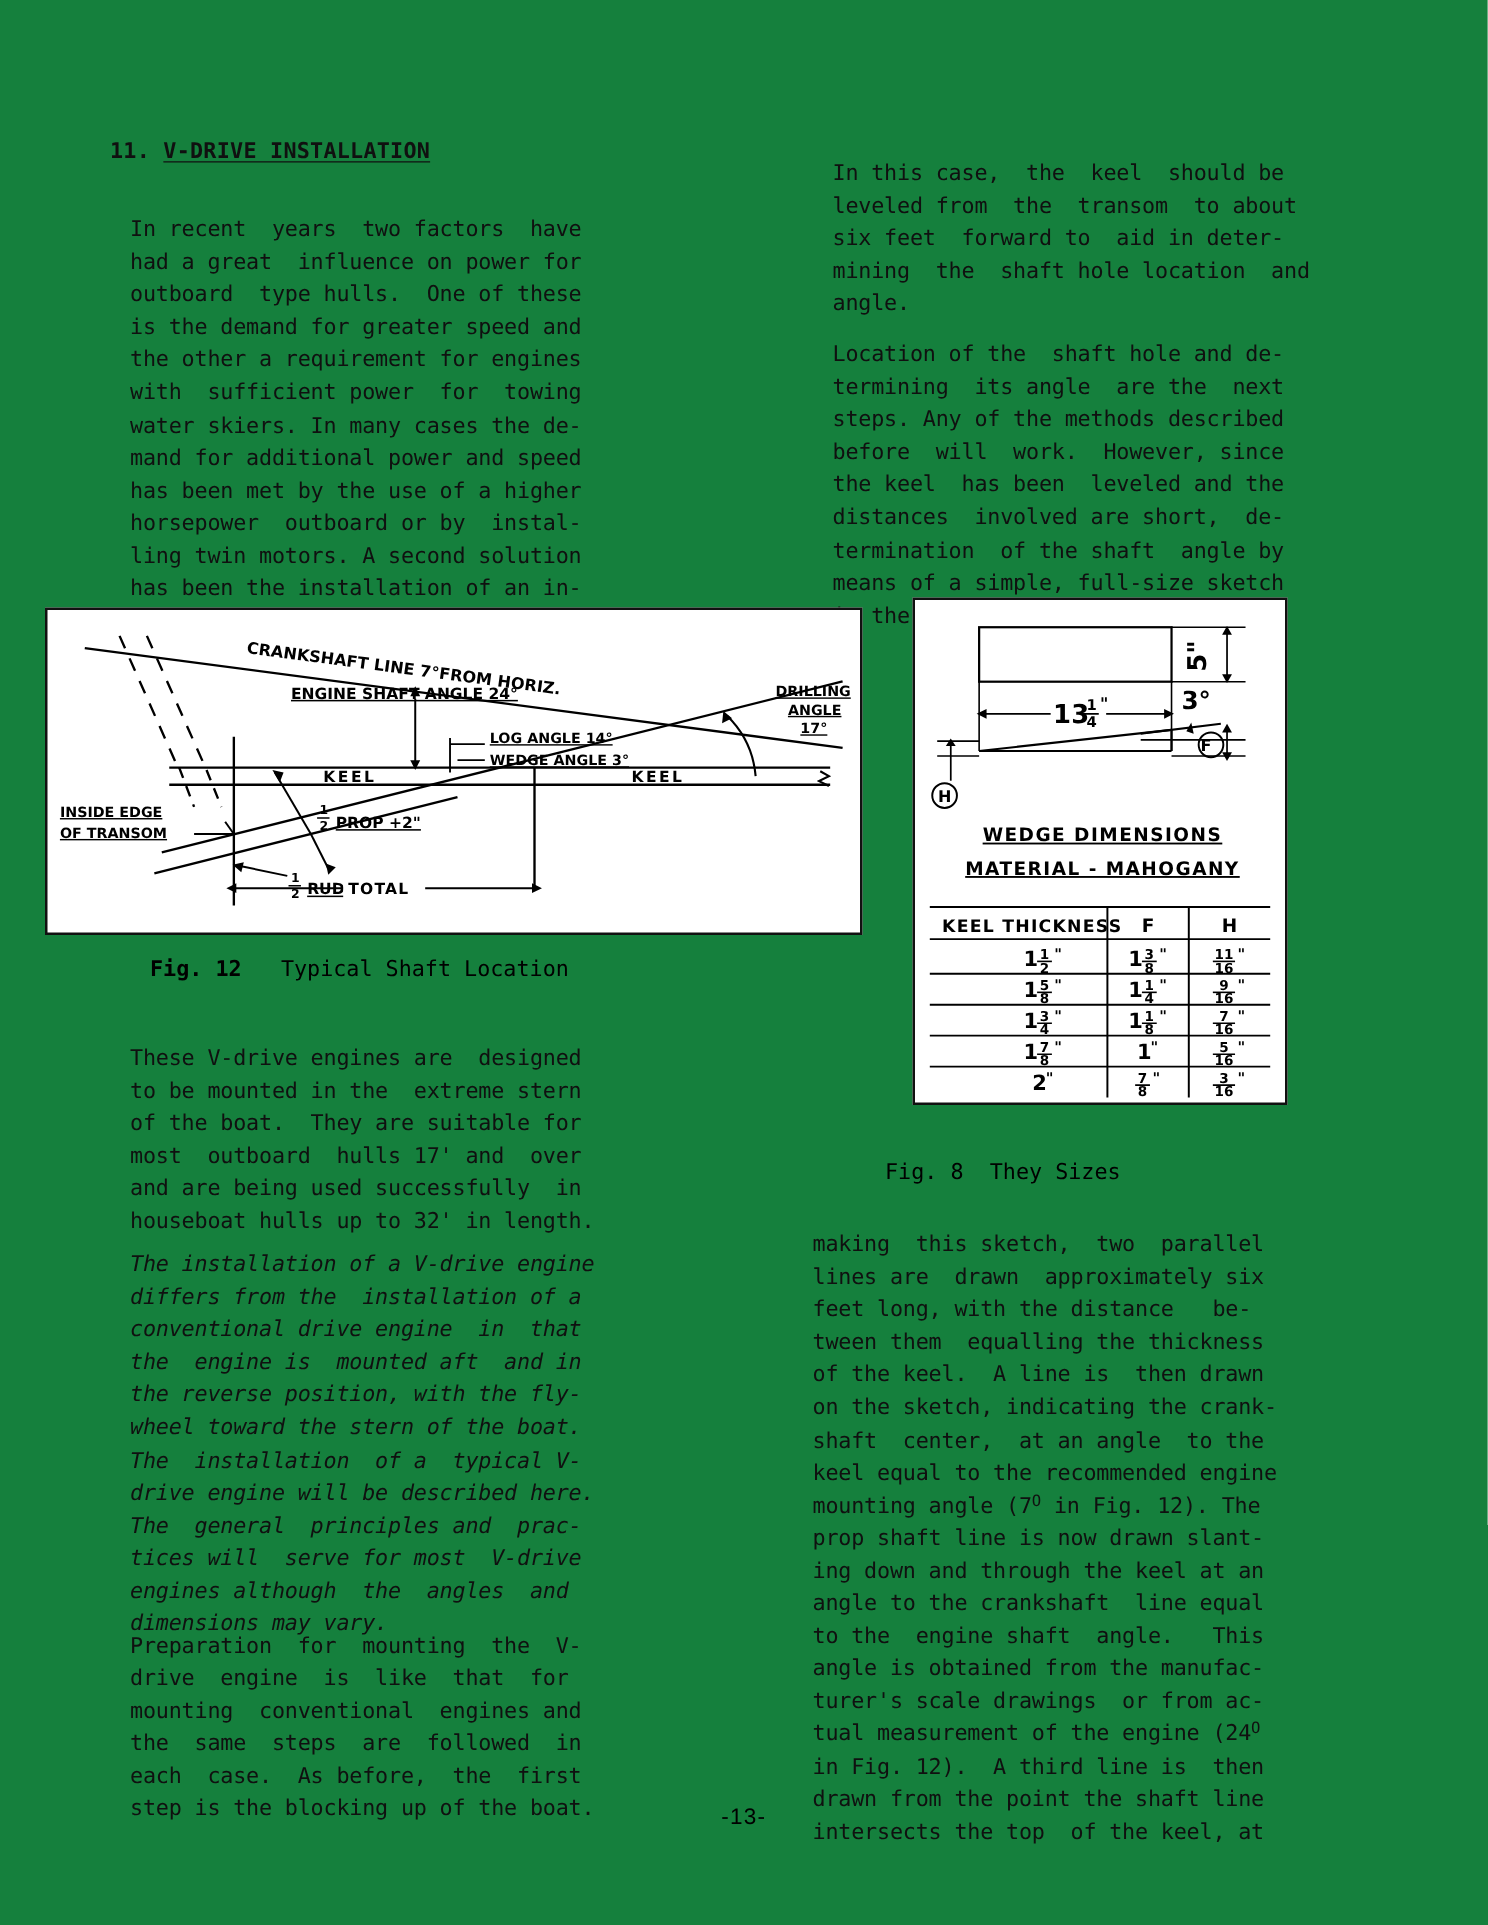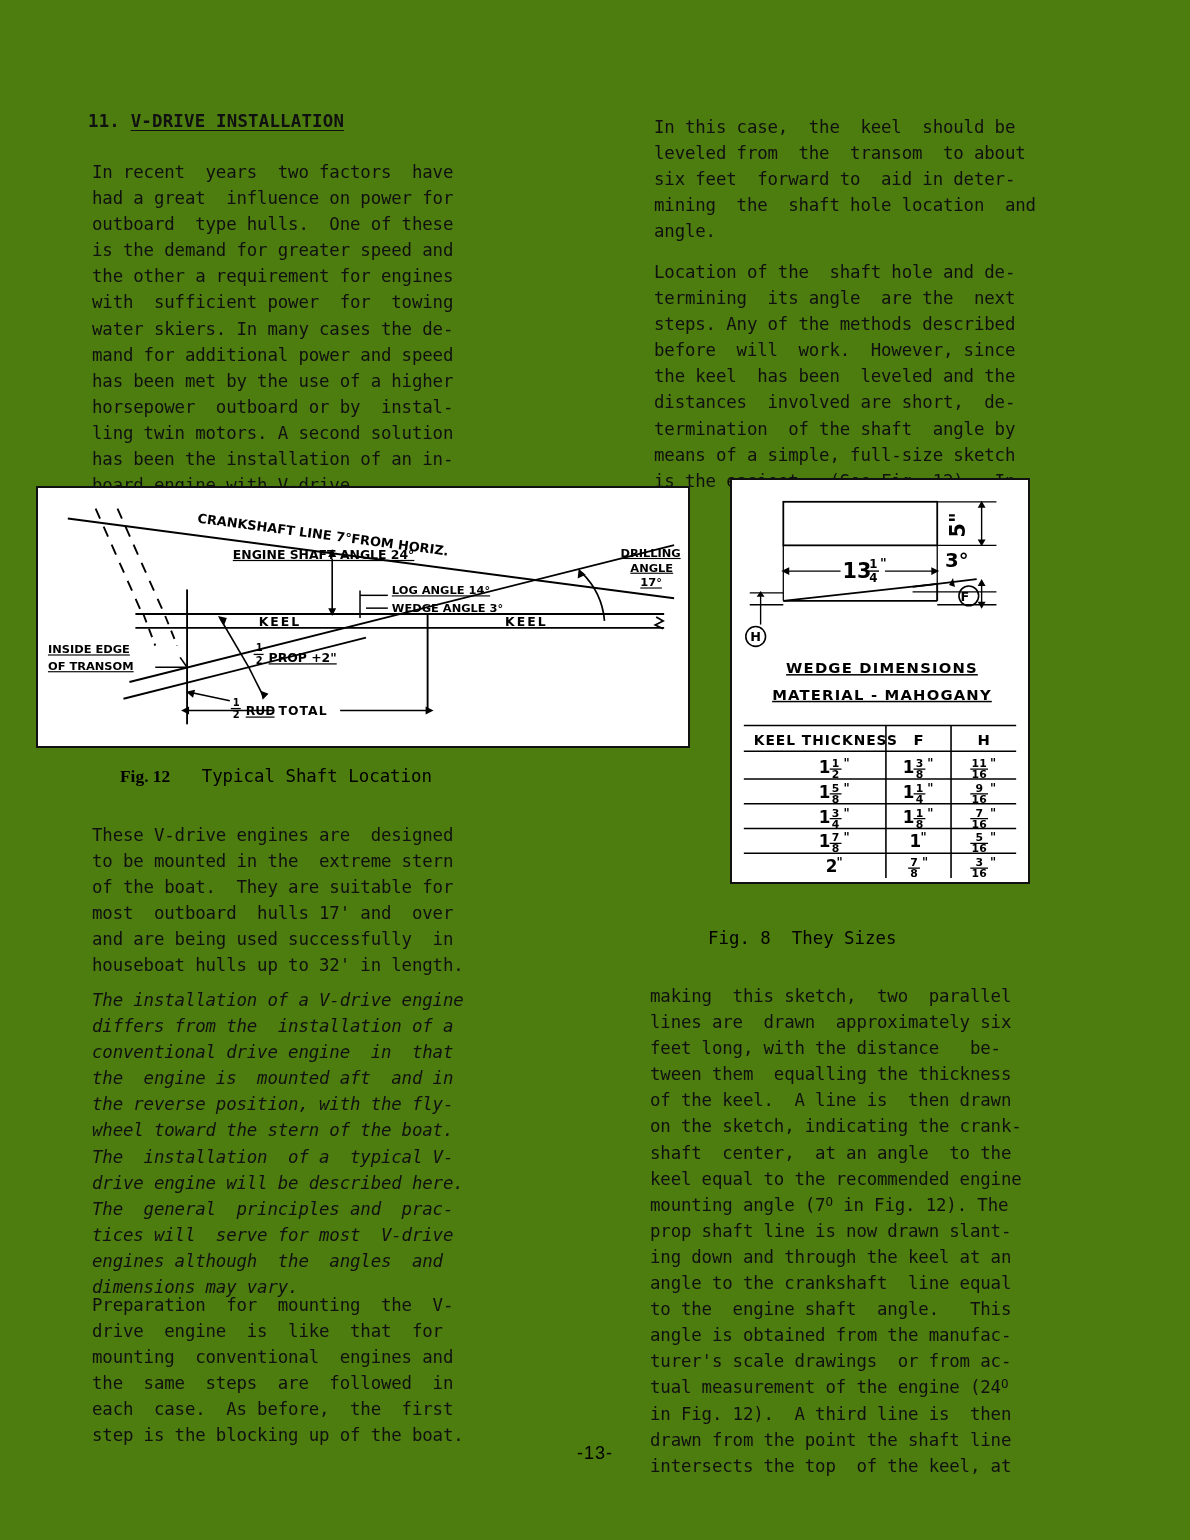--- a/index.html
+++ b/index.html
@@ -11,21 +11,21 @@
     width: 1190px;
     height: 1540px;
     position: relative;
     font-family: "DejaVu Sans Mono", "Liberation Mono", monospace;
     color: #000000;
     overflow: hidden;
   }
   .page {
     position: absolute;
     inset: 0;
-    background: #4d7c0f;
+    background: #15803d;
   }
 
   
   .col {
     position: absolute;
     top: 0;
     width: 512px;
   }
   .col-left  { left: 88px; }
   .col-right { left: 650px; }
@@ -39,29 +39,29 @@
     white-space: pre;
   }
   .heading {
     font-weight: bold;
     letter-spacing: 0.2px;
   }
   .heading .ul {
     text-decoration: underline;
     text-underline-offset: 3px;
   }
-  .para { margin: 4px; }
+  .para { margin: 16px; }
   .bold { font-weight: normal; }
   .caption {
     font-family: "DejaVu Sans Mono", "Liberation Mono", monospace;
     font-size: 17.4px;
     line-height: 26px;
     white-space: pre;
   }
-  .caption .fignum { font-weight: bold; font-family: Liberation Serif, serif; }
+  .caption .fignum { font-weight: bold; }
 
   
   .figbox {
     position: absolute;
     border: 2.5px solid #111;
     background: #fff;
     box-sizing: border-box;
   }
   #fig12-box { left: 36px;  top: 486px; width: 654px;  height: 262px; }
   #fig13-box { left: 730px; top: 478px; width: 300px;  height: 406px; }

